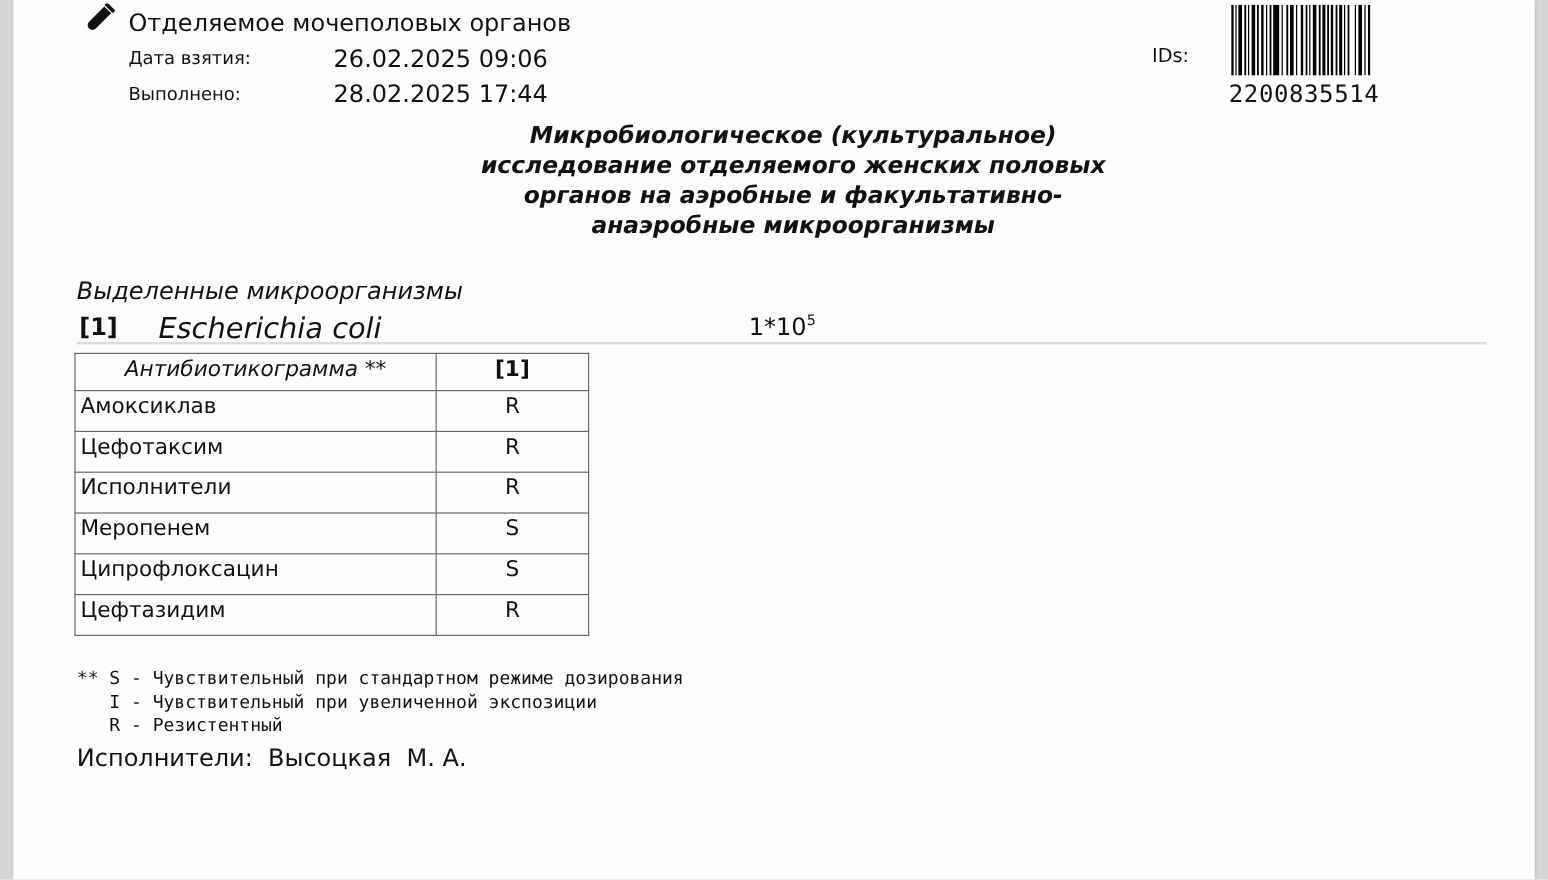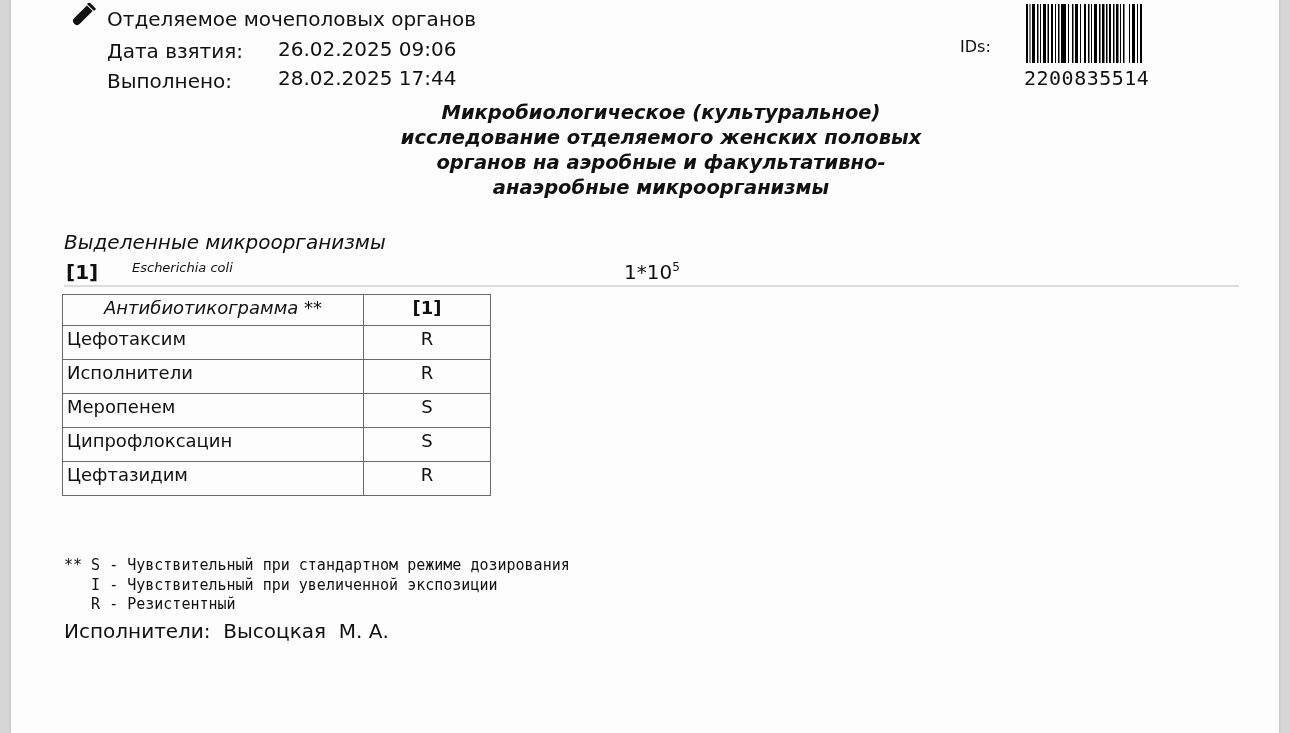--- a/index.html
+++ b/index.html
@@ -11,33 +11,33 @@
       position: relative;
     }
     .page {
       position: absolute; left: 11px; top: 0; width: 1268px; height: 733px;
       background: #fdfdfd;
       box-shadow: 0 0 3px rgba(0,0,0,0.15);
     }
     .abs { position: absolute; white-space: nowrap; }
     .sample-icon { left: 57px; top: 3px; width: 28px; height: 26px; }
     .sample-title { left: 96px; top: 7px; font-size: 20px; }
-    .lbl { font-size: 20px; }
+    .lbl { font-size: 15px; }
     .val { font-size: 20px; }
     .ids-label { left: 949px; top: 37px; font-size: 16px; }
     .barcode { left: 1015px; top: 4px; width: 116px; height: 59px; }
     .barcode-num { left: 1013px; top: 66px; font-family: "DejaVu Sans Mono", monospace; font-size: 20px; letter-spacing: 0.5px; }
     .title {
       left: 380px; top: 100px; width: 540px; white-space: normal;
       text-align: center; font-weight: bold; font-style: italic;
       font-size: 19.5px; line-height: 25px;
     }
     .iso-heading { left: 53px; top: 230px; font-size: 20px; font-style: italic; }
     .org-num { left: 55px; top: 260px; font-size: 20px; font-weight: bold; }
-    .org-name { left: 121px; top: 260px; font-size: 13px; font-style: italic; }
+    .org-name { left: 121px; top: 260px; font-size: 24px; font-style: italic; }
     .org-count { left: 613px; top: 260px; font-size: 20px; }
     .org-count sup { font-size: 12px; vertical-align: 8px; }
     .hr { left: 53px; top: 285px; width: 1175px; height: 2px; background: #dcdcdc; }
     table.abx {
       position: absolute; left: 51px; top: 294px;
       border-collapse: collapse; font-size: 18px;
     }
     table.abx td, table.abx th {
       border: 1.5px solid #6a6a6a; padding: 0 4px; height: 28px; vertical-align: top;
     }
@@ -115,20 +115,24 @@
   <div class="abs org-count"><span>1*10</span><sup>5</sup></div>
   <div class="abs hr"></div>
 
   <table class="abx">
     <tbody>
         <tr>
       <th class="h-name">Антибиотикограмма **</th>
       <th class="h-col">[1]</th>
     </tr>
     <tr>
+      <td class="c-name">Амоксиклав</td>
+      <td class="c-val">R</td>
+    </tr>
+    <tr>
       <td class="c-name">Цефотаксим</td>
       <td class="c-val">R</td>
     </tr>
     <tr>
       <td class="c-name">Исполнители</td>
       <td class="c-val">R</td>
     </tr>
     <tr>
       <td class="c-name">Меропенем</td>
       <td class="c-val">S</td>

